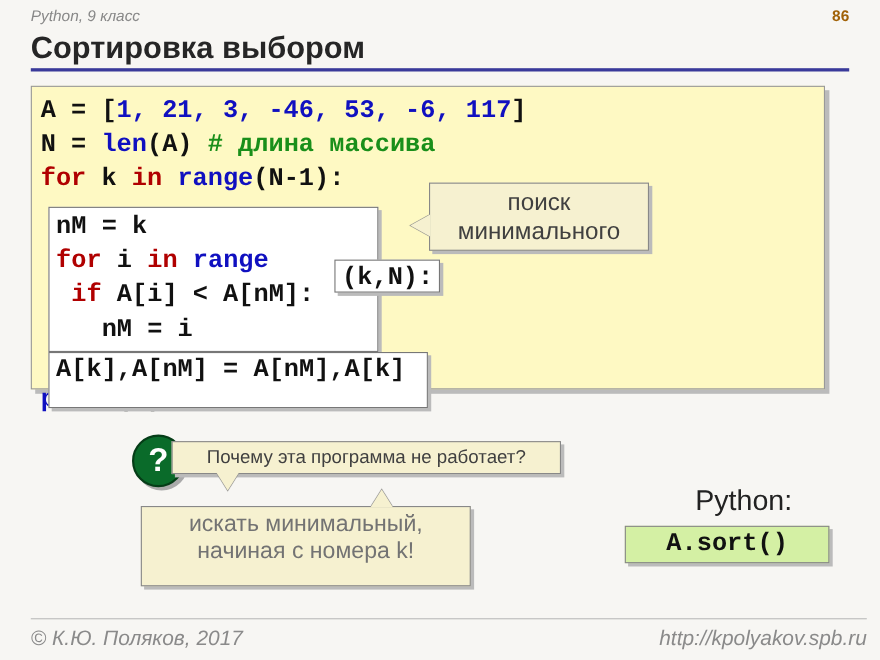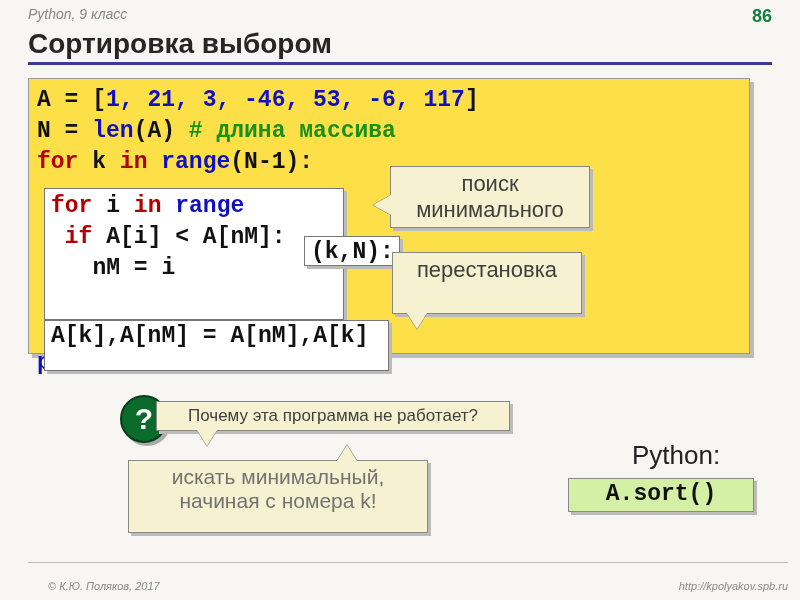--- a/index.html
+++ b/index.html
@@ -16,33 +16,33 @@
     width: 800px;
     height: 600px;
     box-sizing: border-box;
   }
   .header-row {
     position: absolute;
     top: 6px; left: 28px; right: 28px;
     display: flex; justify-content: space-between;
     font-size: 14px; color: #888; font-style: italic;
   }
-  .pagenum { font-style: normal; font-weight: bold; color: #15803d; font-size: 18px; }
+  .pagenum { font-style: normal; font-weight: bold; color: #a16207; font-size: 14px; }
   .title {
     position: absolute;
     top: 28px; left: 28px; right: 28px;
     font-size: 28px; font-weight: bold; color: #262626;
     border-bottom: 3px solid #3a3a9a;
     padding-bottom: 2px;
   }
   .codebox {
     position: absolute;
     top: 78px; left: 28px;
     width: 722px; height: 276px;
-    background: #fde047;
+    background: #fef9c3;
     border: 1px solid #999;
     box-shadow: 4px 4px 0 #bbb;
     font-family: "Courier New", monospace;
     font-size: 23px;
     font-weight: bold;
     line-height: 1.35;
     padding: 6px 8px;
     box-sizing: border-box;
     color: #111;
   }
@@ -154,21 +154,21 @@
   }
   .hr-bottom {
     position: absolute;
     left: 28px; right: 12px; top: 562px;
     border-top: 1px solid #bbb;
   }
   .footer {
     position: absolute;
     bottom: 8px; left: 28px; right: 12px;
     display: flex; justify-content: space-between;
-    font-size: 11px; font-style: italic; color: #8a8a8a; margin-left: 20px;
+    font-size: 19px; font-style: italic; color: #8a8a8a;
   }
 </style>
 </head>
 <body>
 
 <div class="slide">
 
   <div class="header-row">
     <span>Python, 9 класс</span>
     <span class="pagenum">86</span>
@@ -186,44 +186,41 @@
     <div>
       <span class="kw-red">for</span><span> k </span><span class="kw-red">in</span><span> </span><span class="kw-blue">range</span><span>(N-1):</span>
     </div>
     <div style="height:170px"></div>
     <div>
       <span class="kw-blue">print</span><span>(A)</span>
     </div>
   </div>
 
   <div id="box-search" class="innerbox">
+    <div>nM = k</div>
     <div>
       <span class="kw-red">for</span><span> i </span><span class="kw-red">in</span><span> </span><span class="kw-blue">range</span>
     </div>
     <div>
       &nbsp;<span class="kw-red">if</span><span> A[i] &lt; A[nM]:</span>
     </div>
     <div>
       &nbsp;&nbsp;&nbsp;<span>nM = i</span>
     </div>
   </div>
 
   <div id="box-kn" class="innerbox">(k,N):</div>
 
   <div id="box-swap" class="innerbox">A[k],A[nM] = A[nM],A[k]</div>
 
   <div id="call-search" class="callout">
     <span>поиск минимального</span>
     <div class="tail"></div>
   </div>
 
-  <div id="call-swap" class="callout">
-    <span>перестановка</span>
-    <div class="tail"></div>
-  </div>
 
   <div class="qmark-circle">?</div>
 
   <div id="call-q" class="callout">
     <span>Почему эта программа не работает?</span>
     <div class="tail"></div>
   </div>
 
   <div id="call-ans" class="callout">
     <span>искать минимальный, начиная с номера k!</span>

